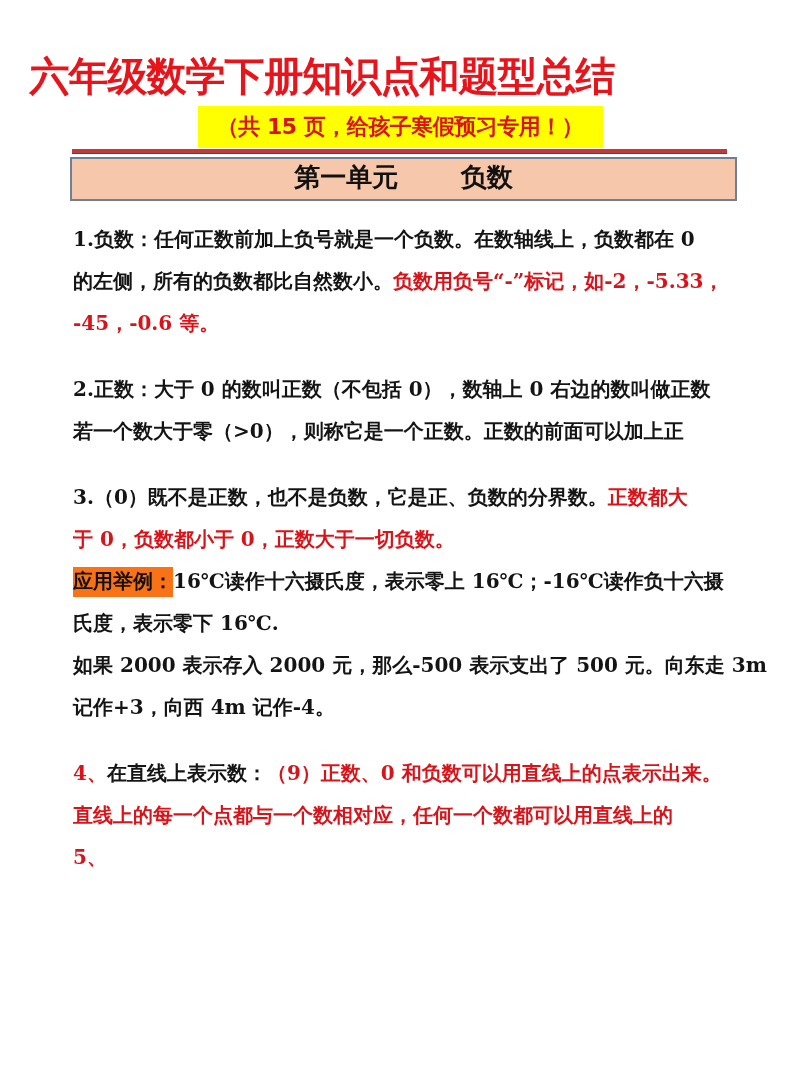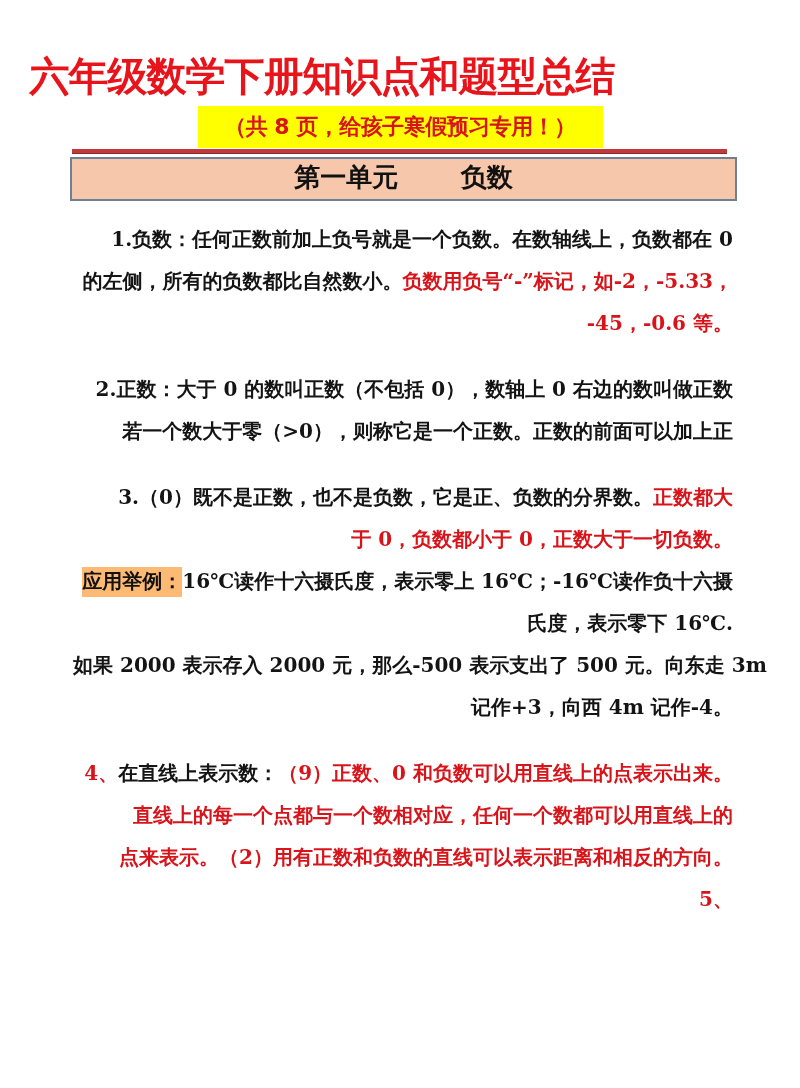--- a/index.html
+++ b/index.html
@@ -81,38 +81,37 @@
       left: 73px;
       top: 218px;
       width: 660px;
       font-size: 20px;
       line-height: 42px;
       font-weight: bold;
       color: #141414;
     }
     .para {
       margin: 0;
-      text-align: right;
     }
     .gap { height: 24px; }
     .red { color: #d8141b; }
     .hl {
-      background: #fdba74;
+      background: #f97316;
       color: #111;
       padding: 2px 0 4px 0;
     }
     .line { display: block; white-space: nowrap; }
   </style>
 </head>
 <body>
 
 <div class="title">六年级数学下册知识点和题型总结</div>
 
 <div class="subtitle-wrap">
-  <span class="subtitle">（共 8 页，给孩子寒假预习专用！）</span>
+  <span class="subtitle">（共 15 页，给孩子寒假预习专用！）</span>
 </div>
 
 <div class="rule"></div>
 
 <div class="unit-box">第一单元    负数</div>
 
 <div class="content">
 
   <div class="para">
     <span class="line">1.负数：任何正数前加上负号就是一个负数。在数轴线上，负数都在 0</span>
@@ -136,17 +135,16 @@
     <span class="line">氏度，表示零下 16℃.</span>
     <span class="line">如果 2000 表示存入 2000 元，那么-500 表示支出了 500 元。向东走 3m</span>
     <span class="line">记作+3，向西 4m 记作-4。</span>
   </div>
 
   <div class="gap"></div>
 
   <div class="para">
     <span class="line"><span class="red">4、</span><span>在直线上表示数：</span><span class="red">（9）正数、0 和负数可以用直线上的点表示出来。</span></span>
     <span class="line red">直线上的每一个点都与一个数相对应，任何一个数都可以用直线上的</span>
-    <span class="line red">点来表示。（2）用有正数和负数的直线可以表示距离和相反的方向。</span>
     <span class="line red">5、</span>
   </div>
 
 </div>
 
 </body></html>

